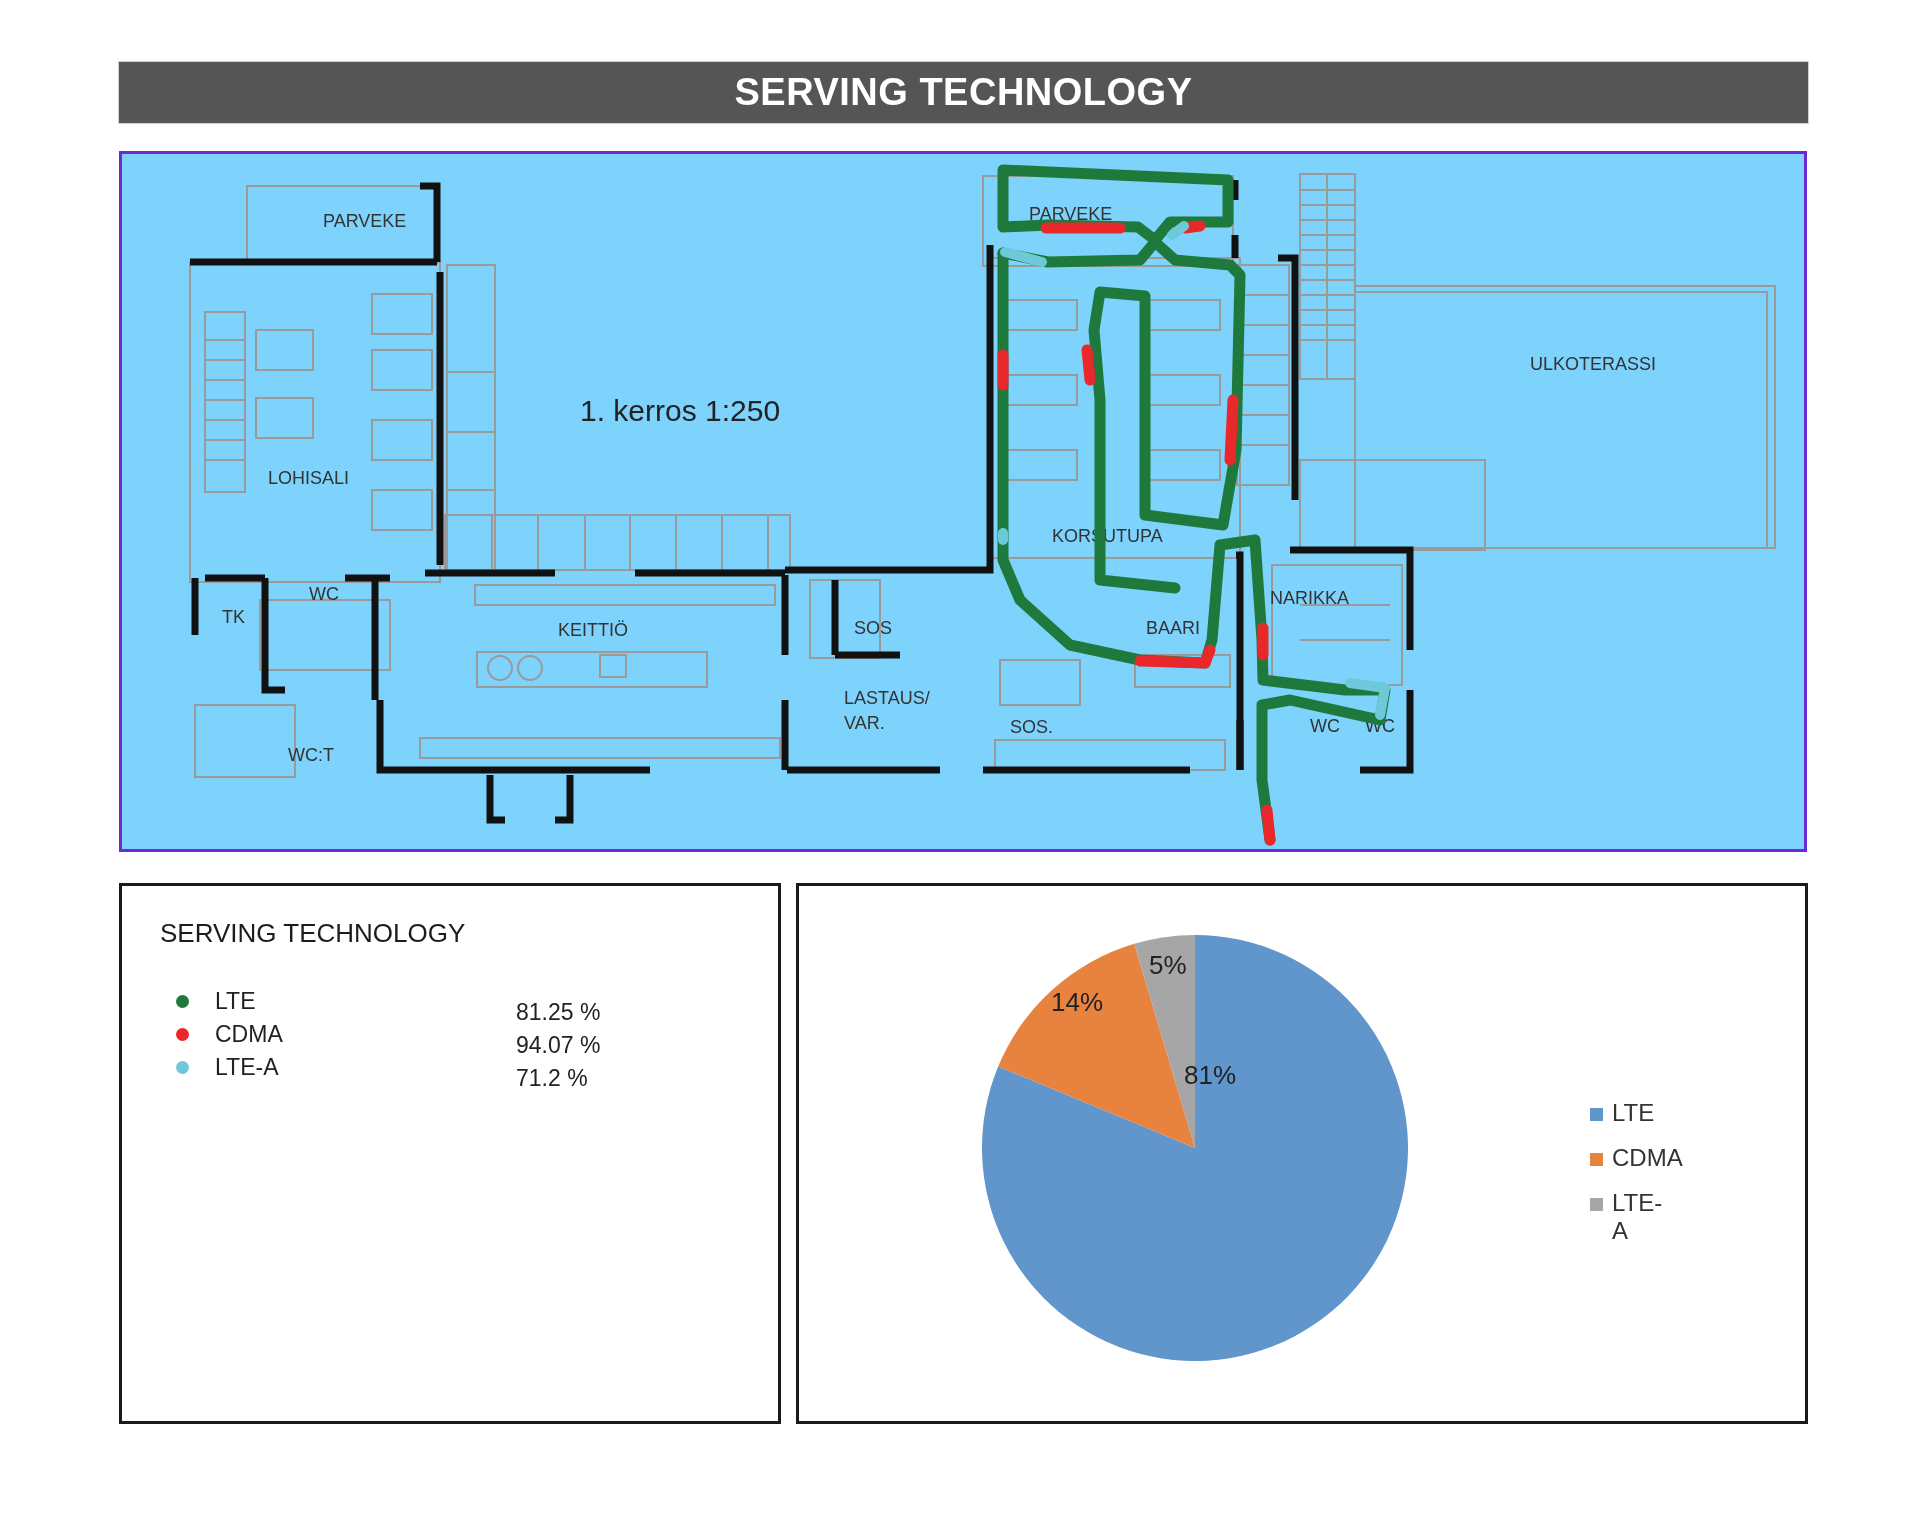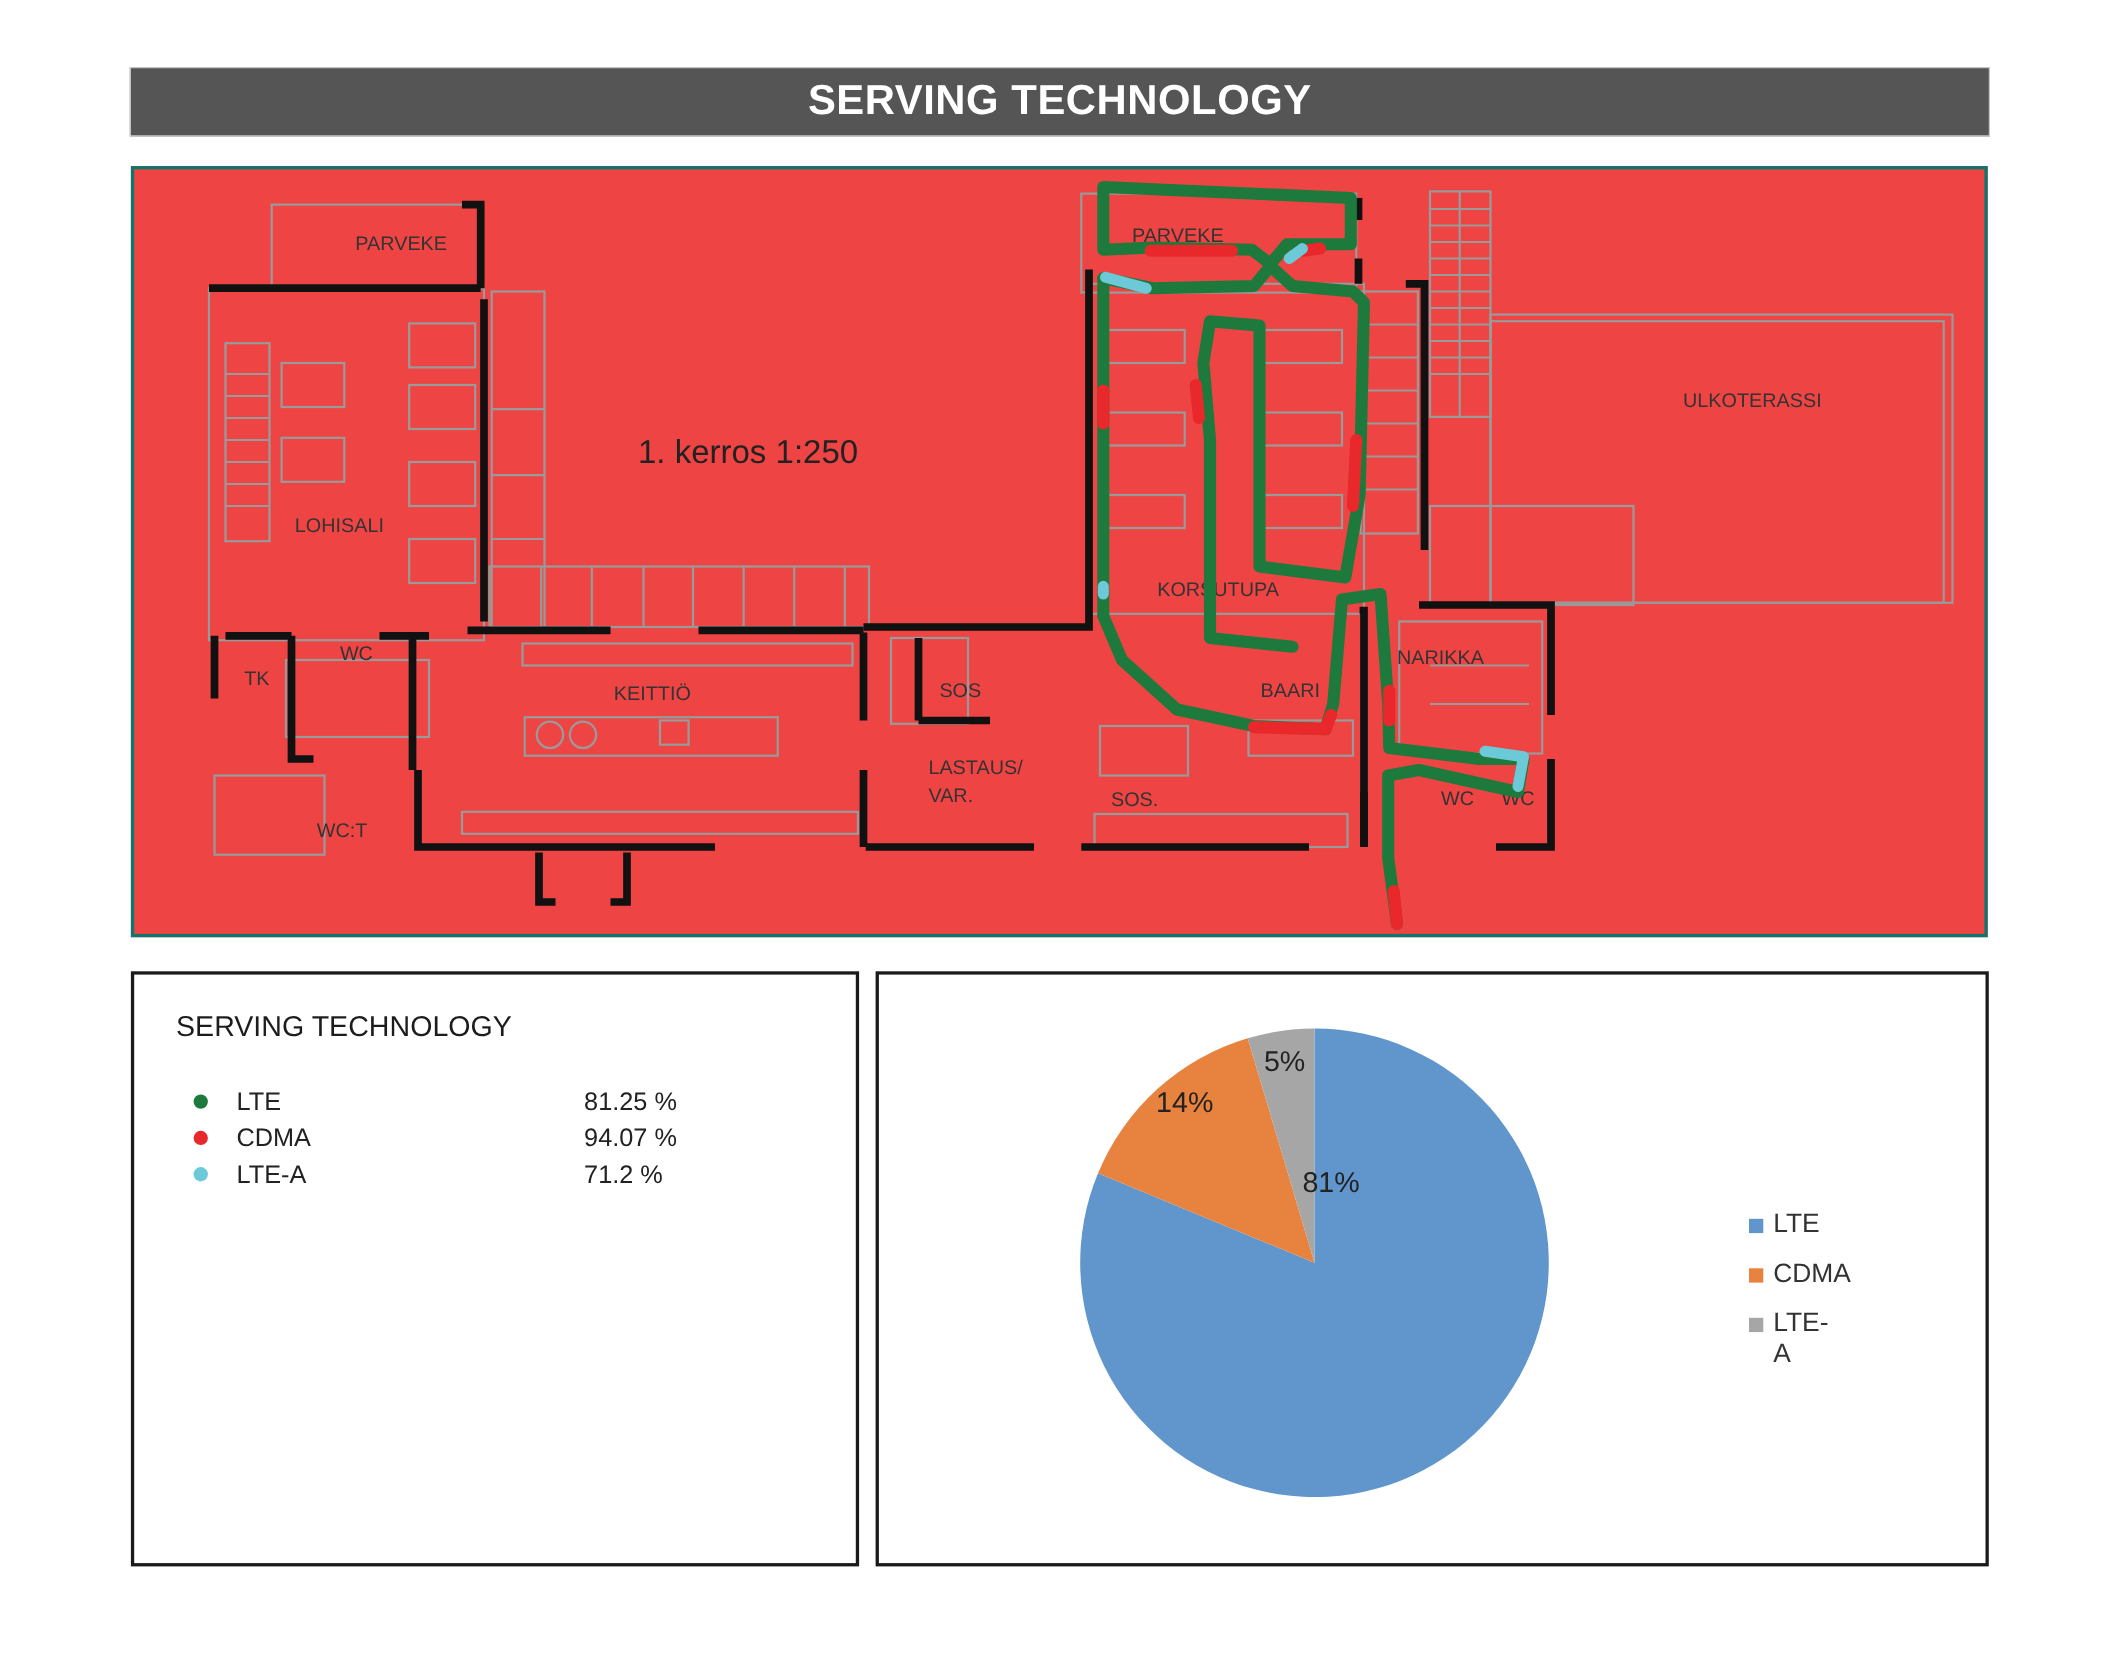--- a/index.html
+++ b/index.html
@@ -3,30 +3,30 @@
 <meta charset="utf-8">
 <style>
   html, body { margin:0; padding:0; background:#ffffff; }
   body { width:1920px; height:1522px; position:relative; overflow:hidden;
          font-family:"Liberation Sans", sans-serif; color:#222; }
   .header-bar { position:absolute; left:118px; top:61px; width:1691px; height:63px;
                 background:#555555; border:1px solid #d0d0d0; box-sizing:border-box;
                 display:flex; align-items:center; justify-content:center; }
   .header-title { color:#ffffff; font-weight:bold; font-size:38px; letter-spacing:0.5px; }
   .map-frame { position:absolute; left:119px; top:151px; width:1688px; height:701px;
-               border:3px solid #0f766e; box-sizing:border-box; background:#ef4444;text-align:right; }
+               border:3px solid #6d28d9; box-sizing:border-box; background:#7dd3fc;text-align:right; }
   .map-svg { position:absolute; left:0; top:0; }
   .panel { position:absolute; border:3px solid #1a1a1a; box-sizing:border-box; background:#fff; }
   .legend-panel { left:119px; top:883px; width:662px; height:541px; }
   .pie-panel { left:796px; top:883px; width:1012px; height:541px; }
   .legend-title { position:absolute; left:38px; top:32px; font-size:26px; color:#1c1c1c; }
   .legend-row { position:absolute; left:30px; height:30px; width:560px; font-size:23px; color:#222; }
   .legend-dot { position:absolute; left:24px; top:9px; width:13px; height:13px; border-radius:50%; }
   .legend-label { position:absolute; left:63px; top:2px; }
-  .legend-value { position:absolute; left:364px; top:2px;margin-left:15px; }
+  .legend-value { position:absolute; left:364px; top:13px; }
   .pie-svg { position:absolute; left:0; top:0; }
   .pie-legend { position:absolute; left:791px; top:210px; }
   .pie-legend-item { position:relative; height:45px; font-size:24px; color:#333; }
   .pie-legend-swatch { position:absolute; left:0; top:12px; width:13px; height:13px; }
   .pie-legend-label { position:absolute; left:22px; top:3px; }
   .room-label { font-family:"Liberation Sans", sans-serif; fill:#333; font-size:18px; }
 </style>
 </head>
 <body>
 

